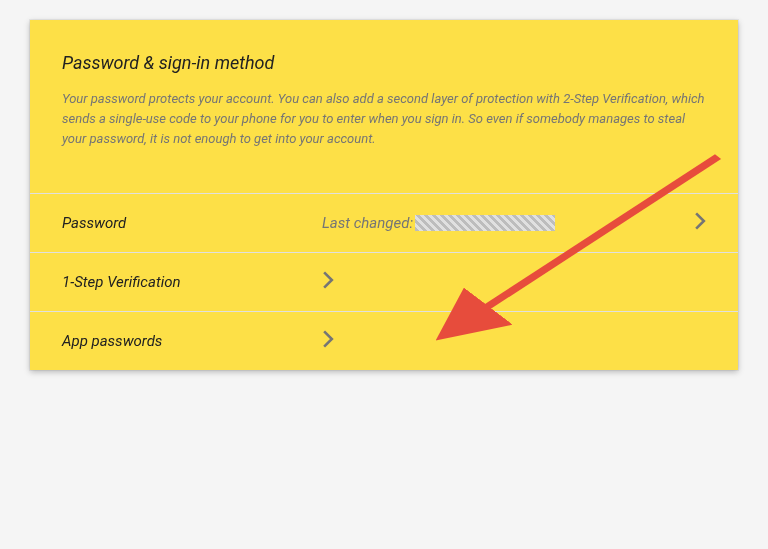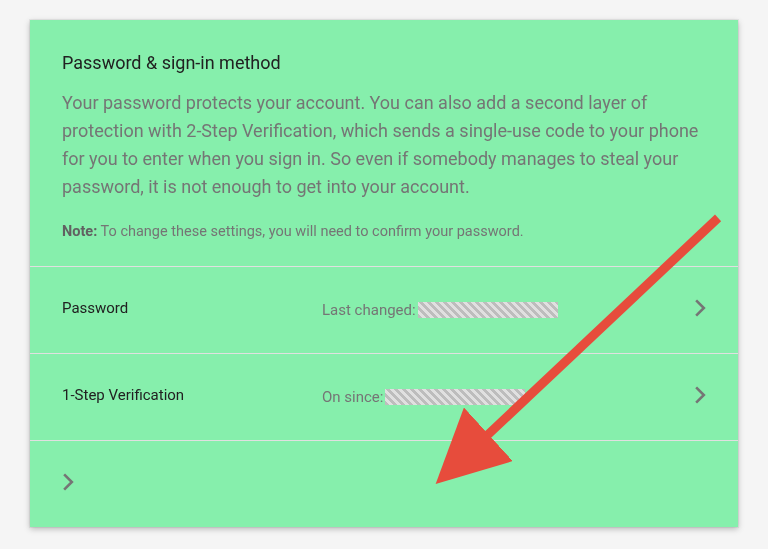--- a/index.html
+++ b/index.html
@@ -8,52 +8,54 @@
       box-sizing: border-box;
     }
     body {
       font-family: Roboto, Arial, sans-serif;
       background: #f5f5f5;
       width: 768px;
       height: 549px;
       padding: 20px 30px 30px 30px;
     }
     .card {
-      background: #86efac;
+      background: #fde047;
       width: 100%;
       box-shadow: 0 2px 6px rgba(0,0,0,0.25), 0 0 0 1px rgba(0,0,0,0.05);
       position: relative;
+      font-style: italic;
     }
     .header-section {
       padding: 32px 32px 24px 32px;
     }
     .title {
       font-size: 18px;
       font-weight: 400;
       color: #212121;
       margin-bottom: 16px;
     }
     .description {
-      font-size: 18px;
+      font-size: 13px;
       line-height: 1.55;
       color: #757575;
       margin-bottom: 20px;
     }
     .note {
       font-size: 14.5px;
       line-height: 1.5;
       color: #757575;
     }
     .note-label {
       font-weight: 700;
       color: #616161;
     }
     .row {
       display: flex;
-      padding: 32px 32px;
+      align-items: center;
+      padding: 18px 32px;
       border-top: 1px solid #e0e0e0;
       cursor: pointer;
     }
     .row-label {
       width: 260px;
       font-size: 15px;
       color: #212121;
       flex-shrink: 0;
     }
     .row-value {
@@ -91,52 +93,46 @@
       pointer-events: none;
     }
   </style>
 </head>
 <body>
 
 <div class="card">
   <div class="header-section">
     <h2 class="title">Password &amp; sign-in method</h2>
     <p class="description">Your password protects your account. You can also add a second layer of protection with 2-Step Verification, which sends a single-use code to your phone for you to enter when you sign in. So even if somebody manages to steal your password, it is not enough to get into your account.</p>
-    <p class="note">
-      <span class="note-label">Note:</span><span> To change these settings, you will need to confirm your password.</span>
-    </p>
   </div>
 
   <div class="row">
     <div class="row-label">Password</div>
     <div class="row-value">
       <span>Last changed: </span>
       <span class="pixelated pix-1"></span>
     </div>
     <span class="chevron">
       <svg width="12" height="18" viewBox="0 0 8 14" fill="none">
           <path d="M1 1 L7 7 L1 13" stroke="#757575" stroke-width="2" fill="none"></path>
         </svg>
     </span>
   </div>
 
   <div class="row">
     <div class="row-label">1-Step Verification</div>
-    <div class="row-value">
-      <span>On since: </span>
-      <span class="pixelated pix-2"></span>
-    </div>
     <span class="chevron">
       <svg width="12" height="18" viewBox="0 0 8 14" fill="none">
           <path d="M1 1 L7 7 L1 13" stroke="#757575" stroke-width="2" fill="none"></path>
         </svg>
     </span>
   </div>
 
   <div class="row">
+    <div class="row-label">App passwords</div>
     <span class="chevron">
       <svg width="12" height="18" viewBox="0 0 8 14" fill="none">
           <path d="M1 1 L7 7 L1 13" stroke="#757575" stroke-width="2" fill="none"></path>
         </svg>
     </span>
   </div>
 
   <svg class="arrow-overlay" viewBox="0 0 710 500" preserveAspectRatio="none">
     <defs>
       <marker id="arrowhead" markerWidth="8" markerHeight="8" refX="6" refY="4" orient="auto">

